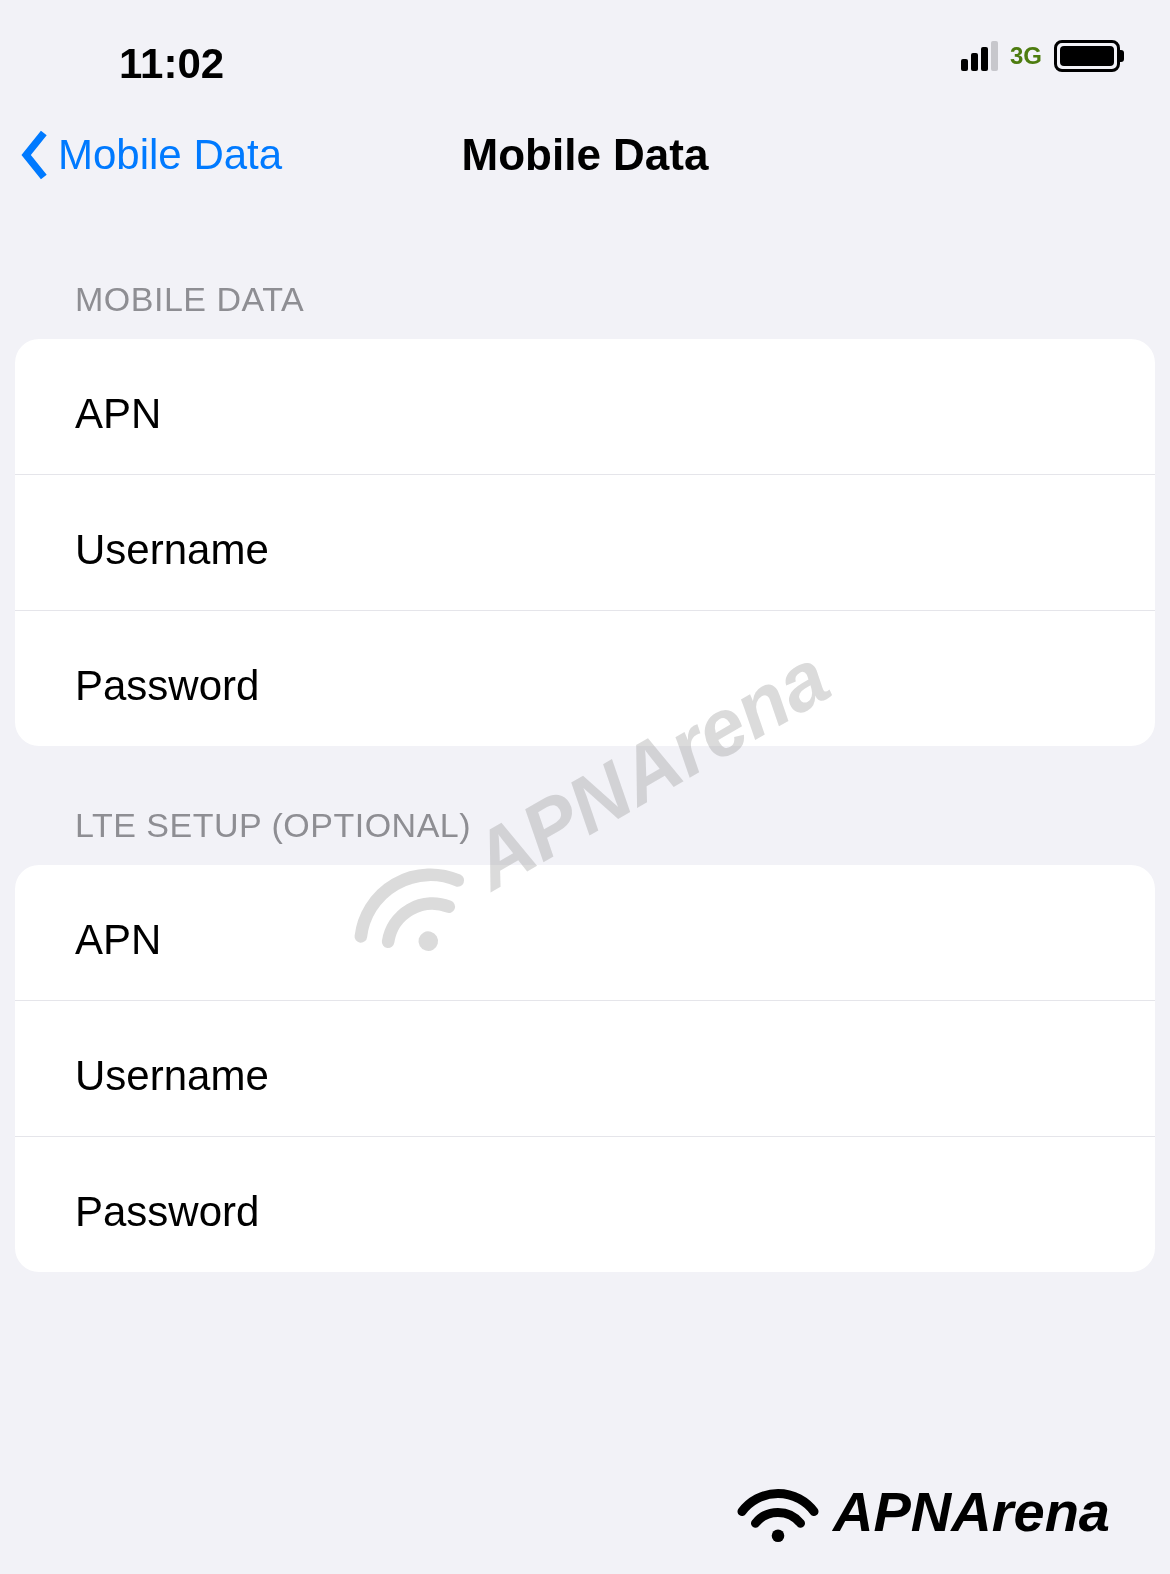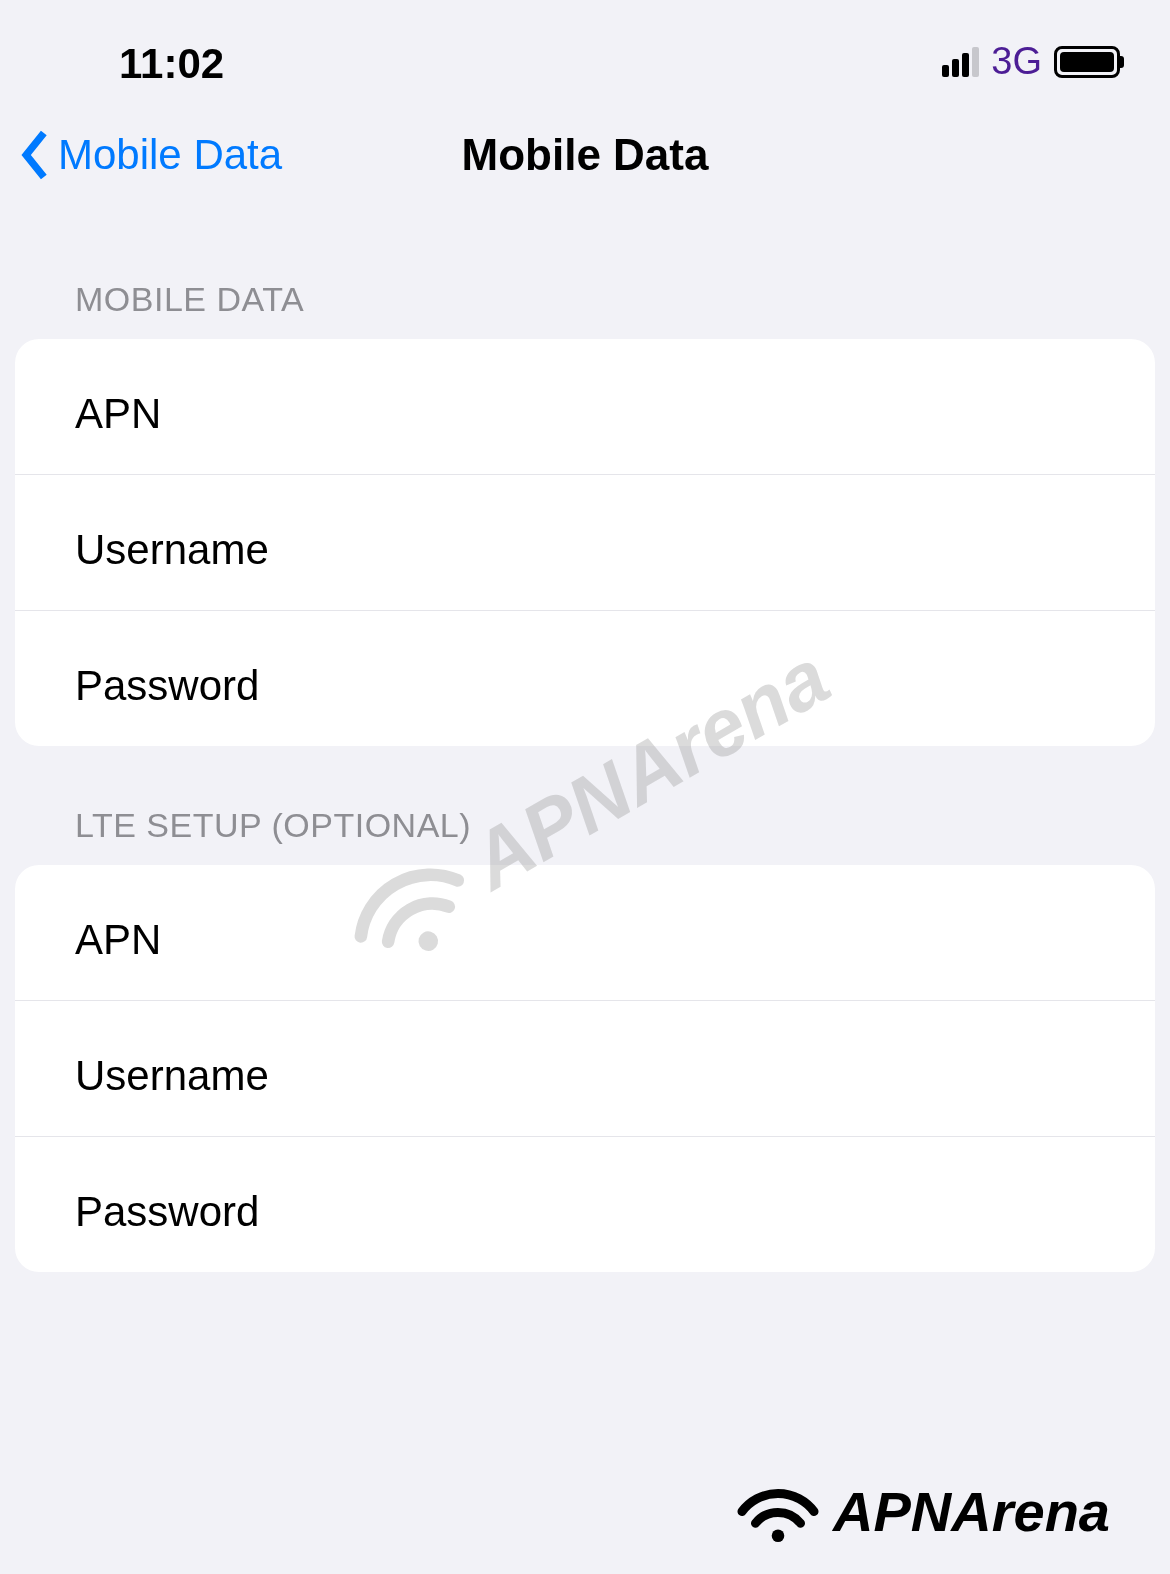--- a/index.html
+++ b/index.html
@@ -40,23 +40,23 @@
     .signal-bar {
       width: 7px;
       background: #000;
       border-radius: 2px;
     }
     .signal-bar:nth-child(1) { height: 12px; }
     .signal-bar:nth-child(2) { height: 18px; }
     .signal-bar:nth-child(3) { height: 24px; }
     .signal-bar:nth-child(4) { height: 30px; background: #c7c7cc; }
     .network-type {
-      font-size: 38px;
-      font-weight: 400;
-      color: #4c1d95;
+      font-size: 24px;
+      font-weight: 700;
+      color: #4d7c0f;
     }
     .battery {
       width: 66px;
       height: 32px;
       border: 3px solid #000;
       border-radius: 8px;
       position: relative;
       padding: 3px;
     }
     .battery::after {

